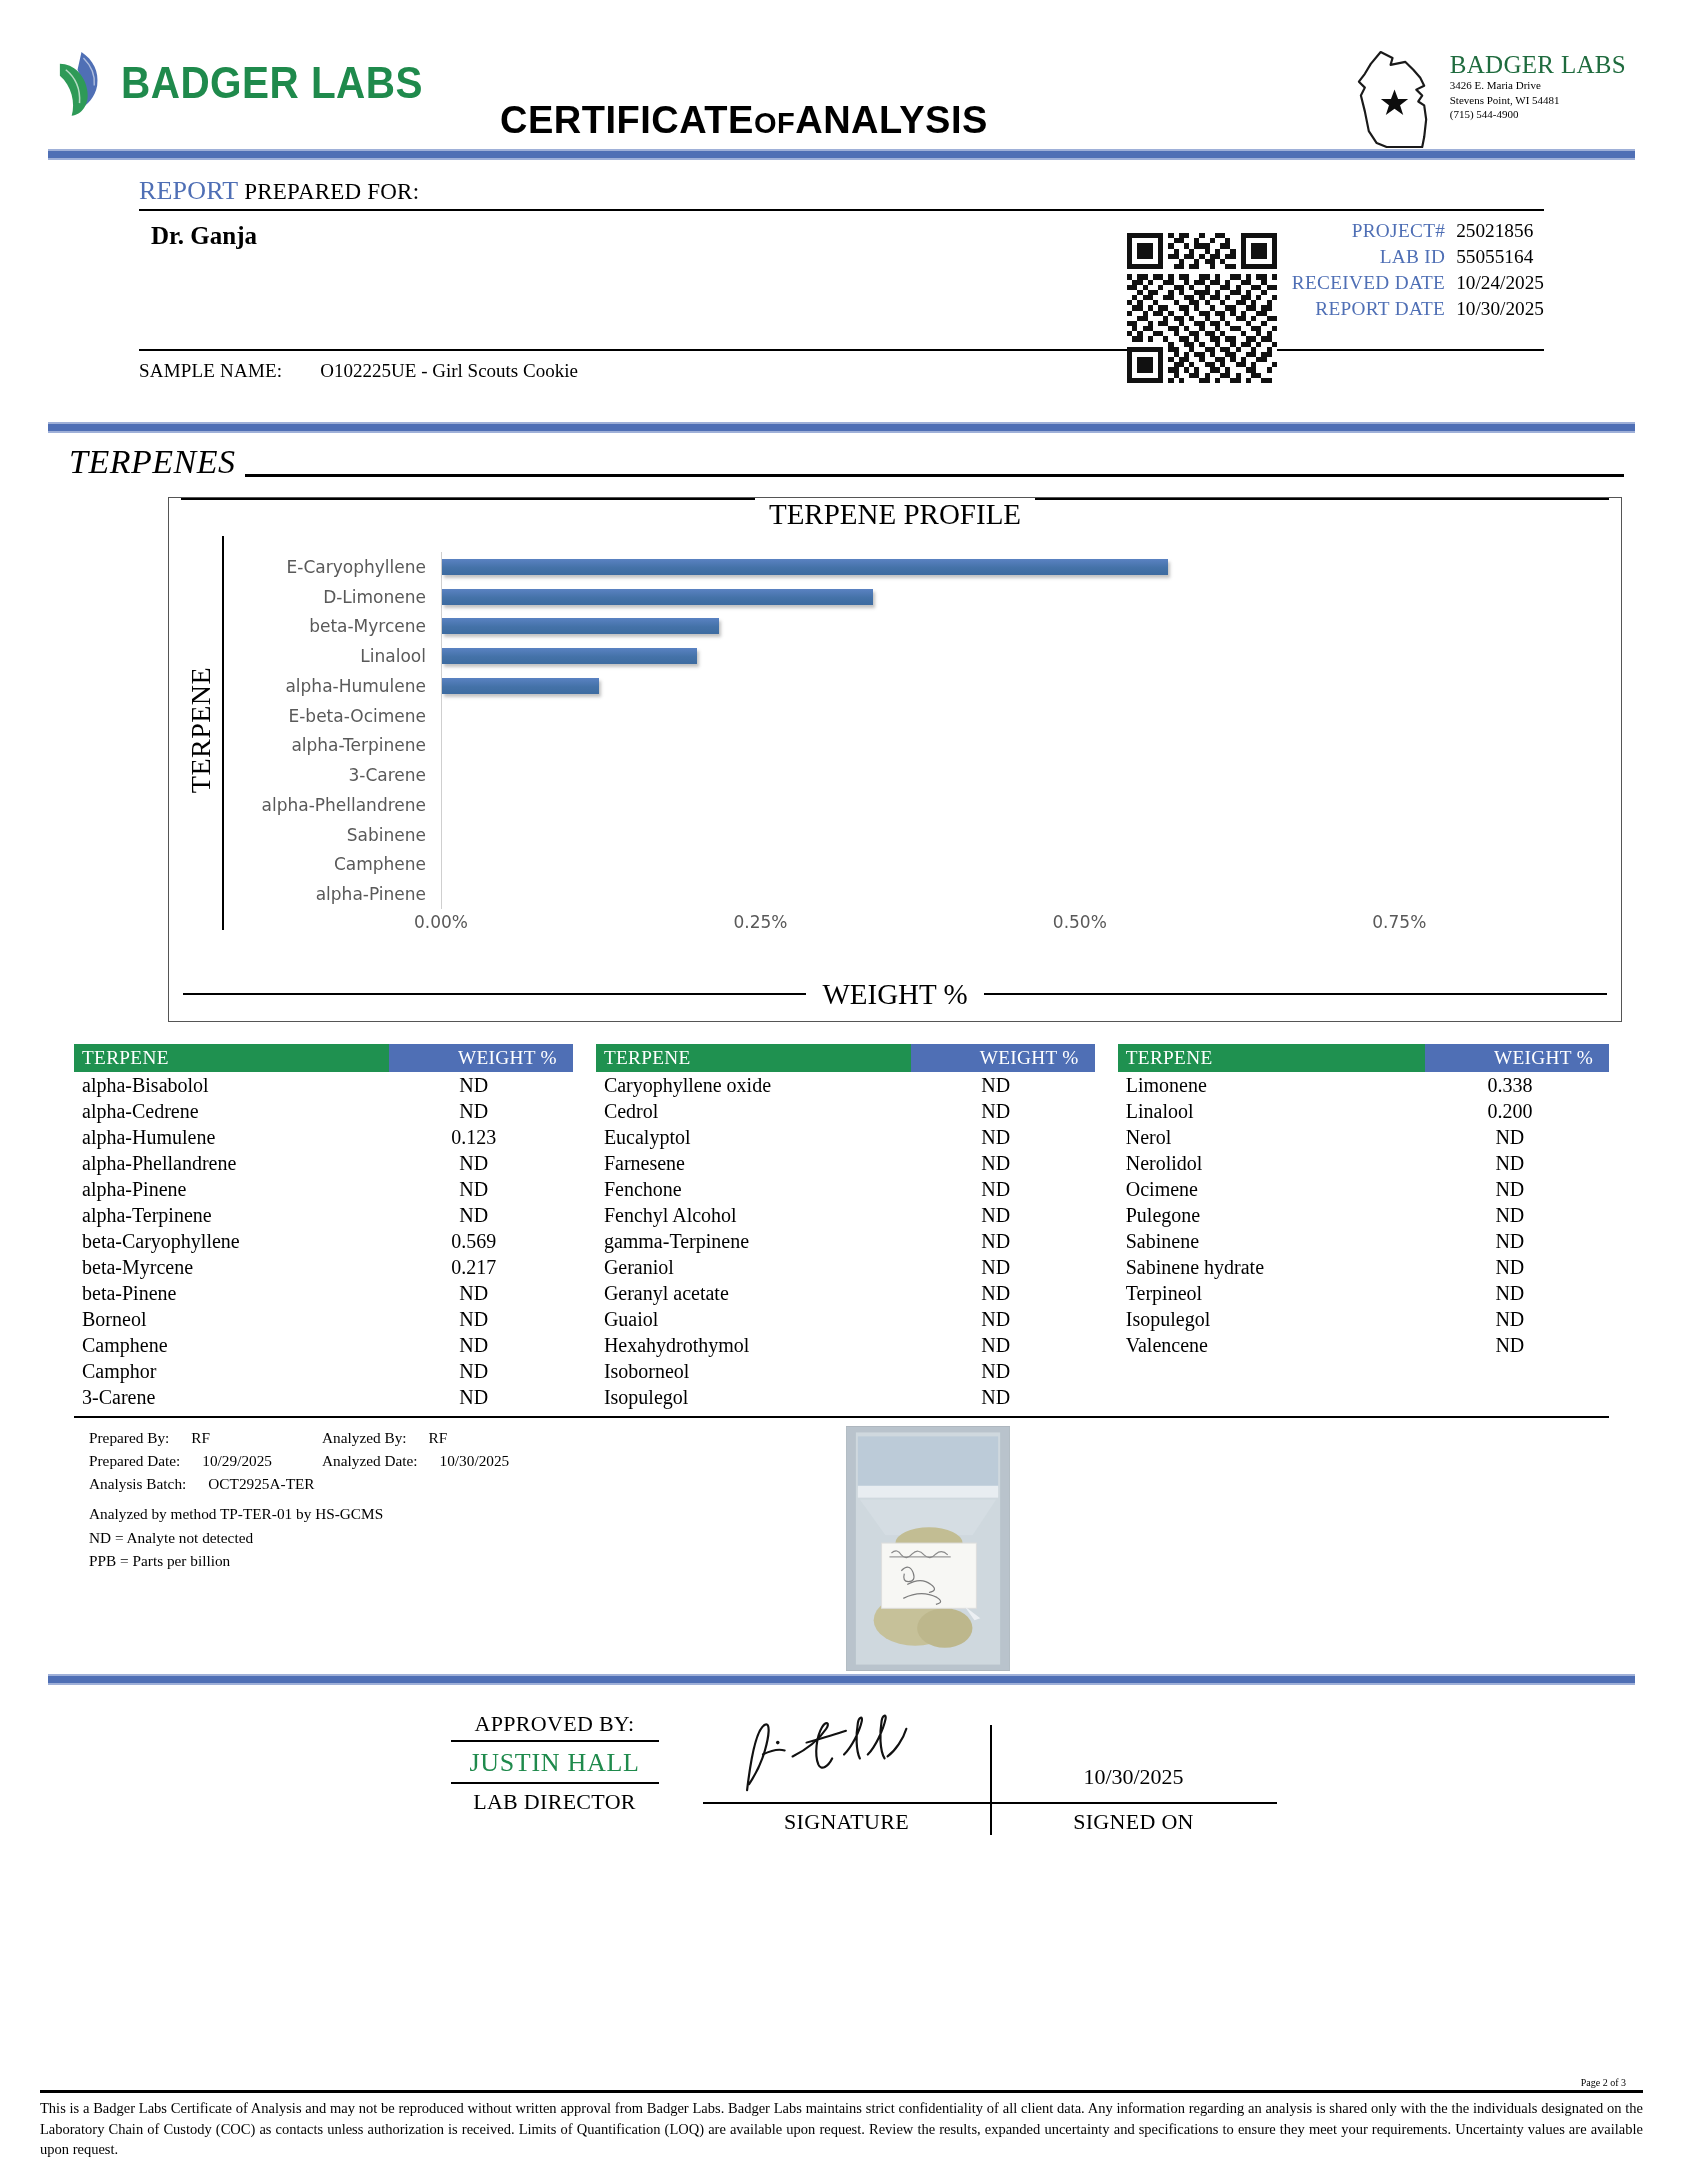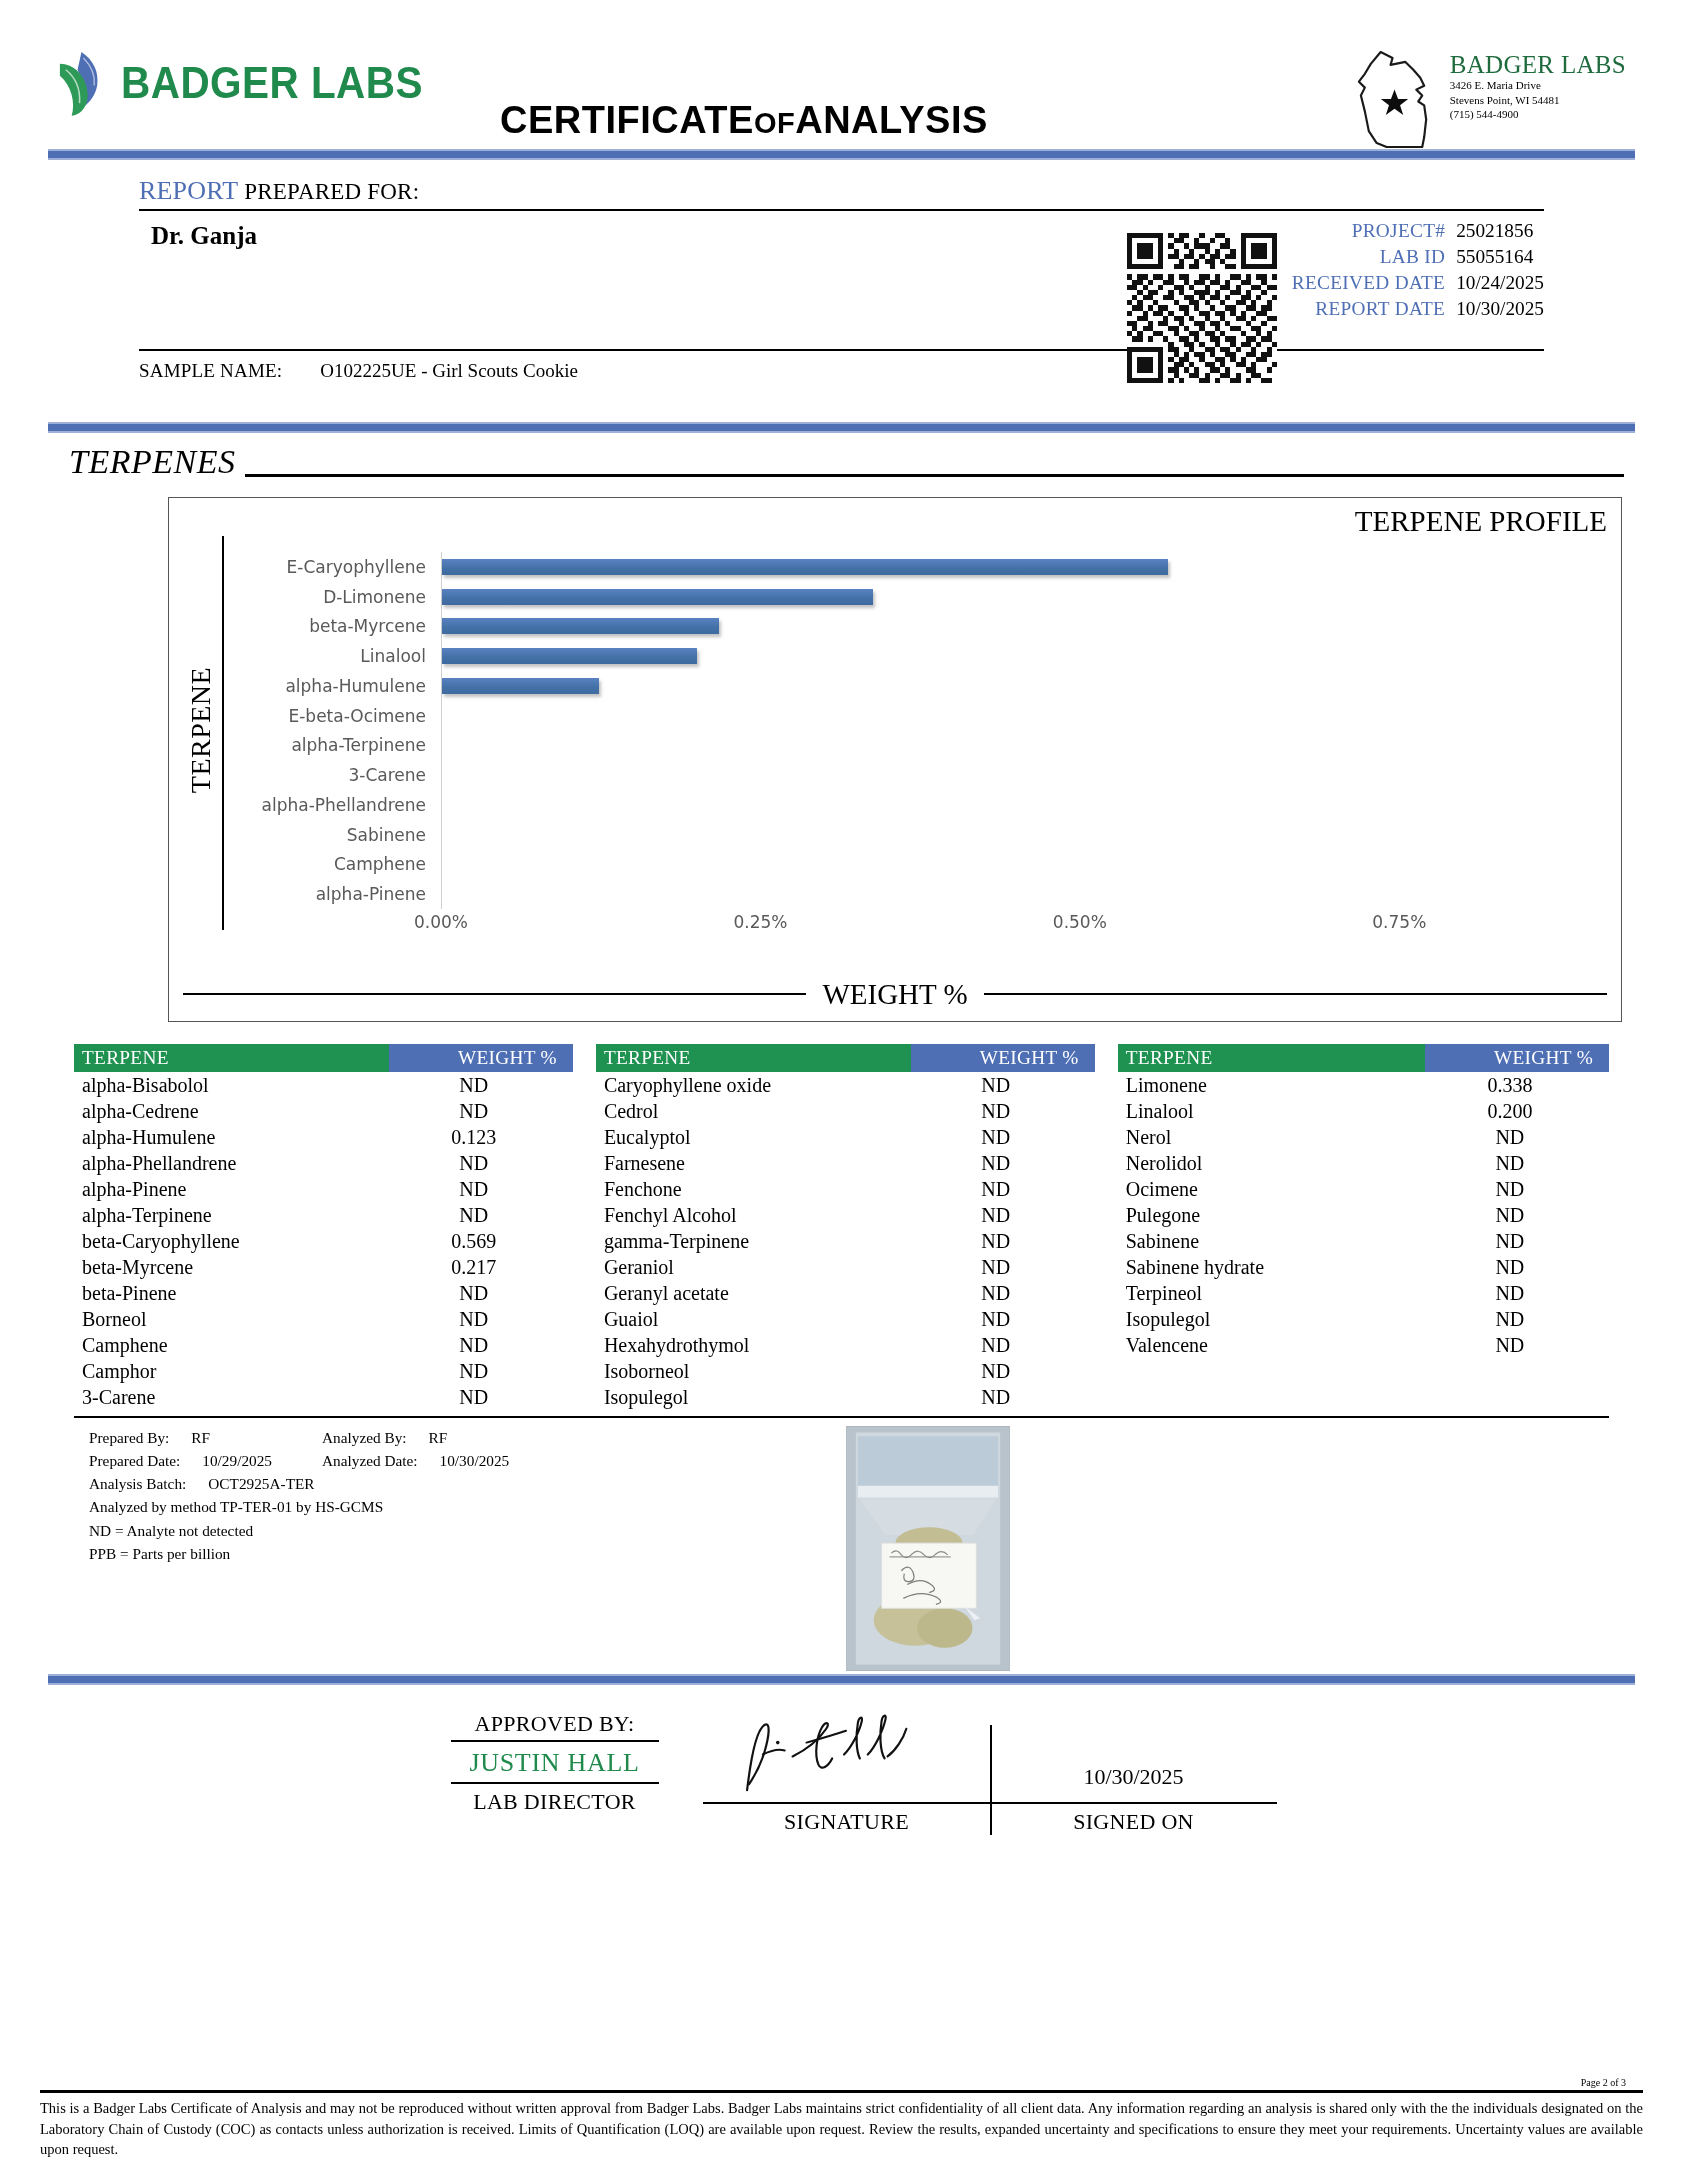--- a/index.html
+++ b/index.html
@@ -146,22 +146,21 @@
     border: 1.5px solid #555;
     height: 525px;
     position: relative;
     background: #fff;
   }
   .chart-title-row {
     position: absolute;
     top: 0px; left: 0; right: 0;
     height: 46px;
     display: flex;
-    align-items: flex-end;
-    flex-direction: column;
+    align-items: flex-start;
   }
   .chart-title-row .crule { flex: 1; border-bottom: 2.5px solid #000; margin: 0 0 0 12px; }
   .chart-title-row .crule.right { margin: 0 12px 0 0; }
   .chart-title {
     font-size: 29px;
     padding: 0 14px;
     white-space: nowrap;
   }
 
   .y-axis-title {
@@ -294,21 +293,21 @@
     position: relative;
     min-height: 248px;
   }
   .notes { font-size: 15.3px; line-height: 1.52; }
   .note-grid { display: flex; }
   .note-grid .col-a { width: 233px; }
   .note-grid .col-b { width: 297px; }
   .nk { display: inline-block; min-width: 0; }
   .nv { margin-left: 22px; }
   .note-line { white-space: nowrap; }
-  .notes .plain { }
+  .notes .plain { margin-top: 7px; }
 
   .sample-photo {
     position: absolute;
     left: 757px;
     top: 0;
     width: 164px;
     height: 245px;
     background: #c9ced6;
     overflow: hidden;
   }

